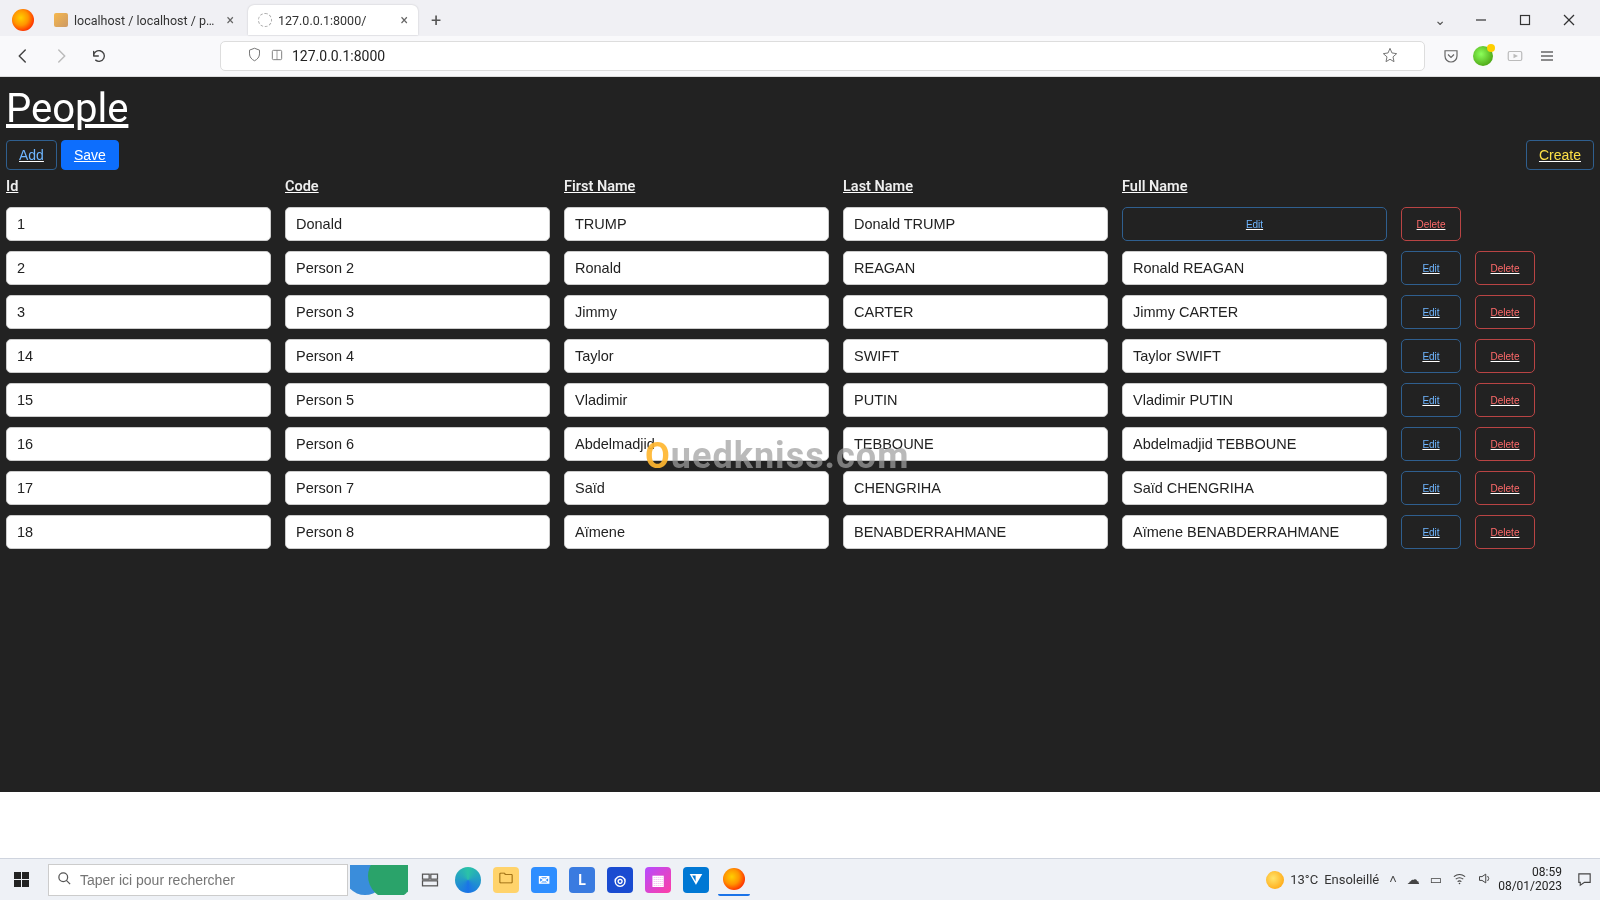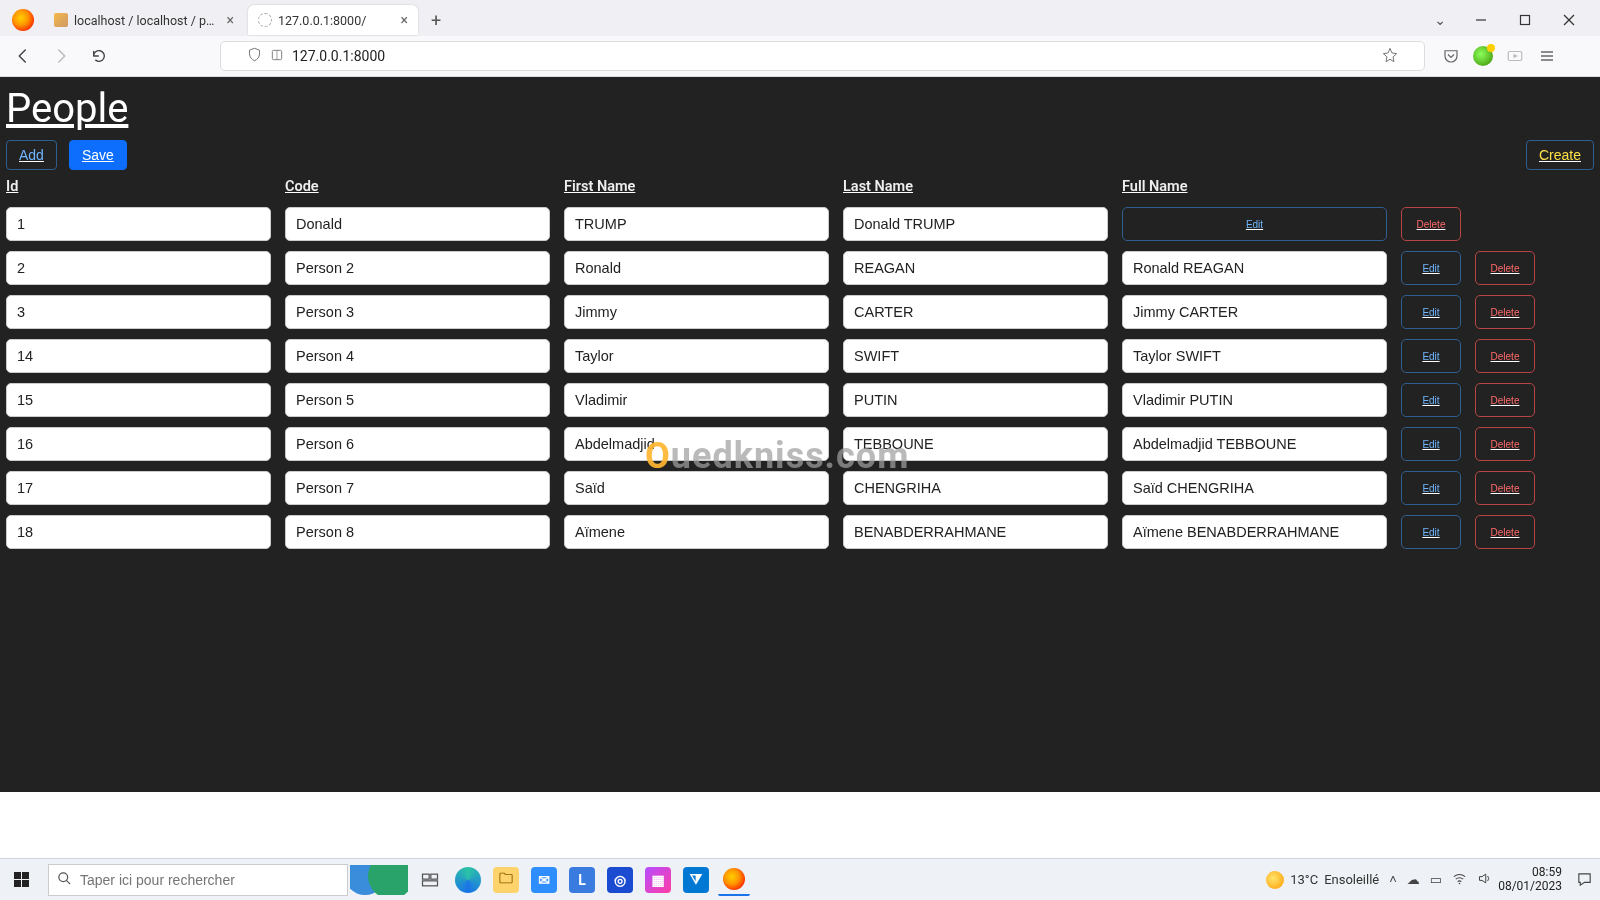--- a/index.html
+++ b/index.html
@@ -36,21 +36,21 @@
 .addr-right { display: flex; gap: 10px; align-items: center; }
 .addr-right .star { color: #777; cursor: pointer; }
 .chrome-right { display: flex; align-items: center; gap: 12px; padding: 0 8px; }
 .chrome-icon { color: #666; cursor: pointer; width: 20px; display: flex; justify-content: center; }
 .ext-badge { width: 20px; height: 20px; border-radius: 50%; background: radial-gradient(circle at 40% 40%, #8cff5a, #3a8a00); position: relative; }
 .ext-badge::after { content: ""; position: absolute; top: -2px; right: -2px; width: 8px; height: 8px; background: #ffcf00; border-radius: 50%; }
 
 
 .viewport { background: #222; color: #fff; height: 715px; overflow: hidden; padding: 2px 6px 6px 6px; text-decoration: underline; }
 .page-title { font-size: 40px; font-weight: 400; margin: 6px 0 8px 0; }
-.toolbar-row { display: flex; align-items: center; gap: 12px; margin-bottom: 8px; }
+.toolbar-row { display: flex; align-items: center; gap: 4px; margin-bottom: 8px; }
 .btn { border-radius: 4px; padding: 6px 12px; font-size: 14px; cursor: pointer; border: 1px solid transparent; }
 .btn-add { background: transparent; border: 1px solid #2f5f8f; color: #6fb6ff; }
 .btn-save { background: #0d6efd; border: 1px solid #0d6efd; color: #fff; }
 .btn-create { background: transparent; border: 1px solid #2f5f8f; color: #fde047; }
 .toolbar-spacer { flex: 1; }
 
 .table-wrap { display: flex; flex-direction: column; gap: 10px; }
 .header-row, .data-row { display: grid; grid-template-columns: 265px 265px 265px 265px 265px 60px 60px; gap: 14px; align-items: center; }
 .header-row { font-weight: 600; font-size: 14.5px; color: #eee; margin-bottom: 2px; }
 .cell-input {

